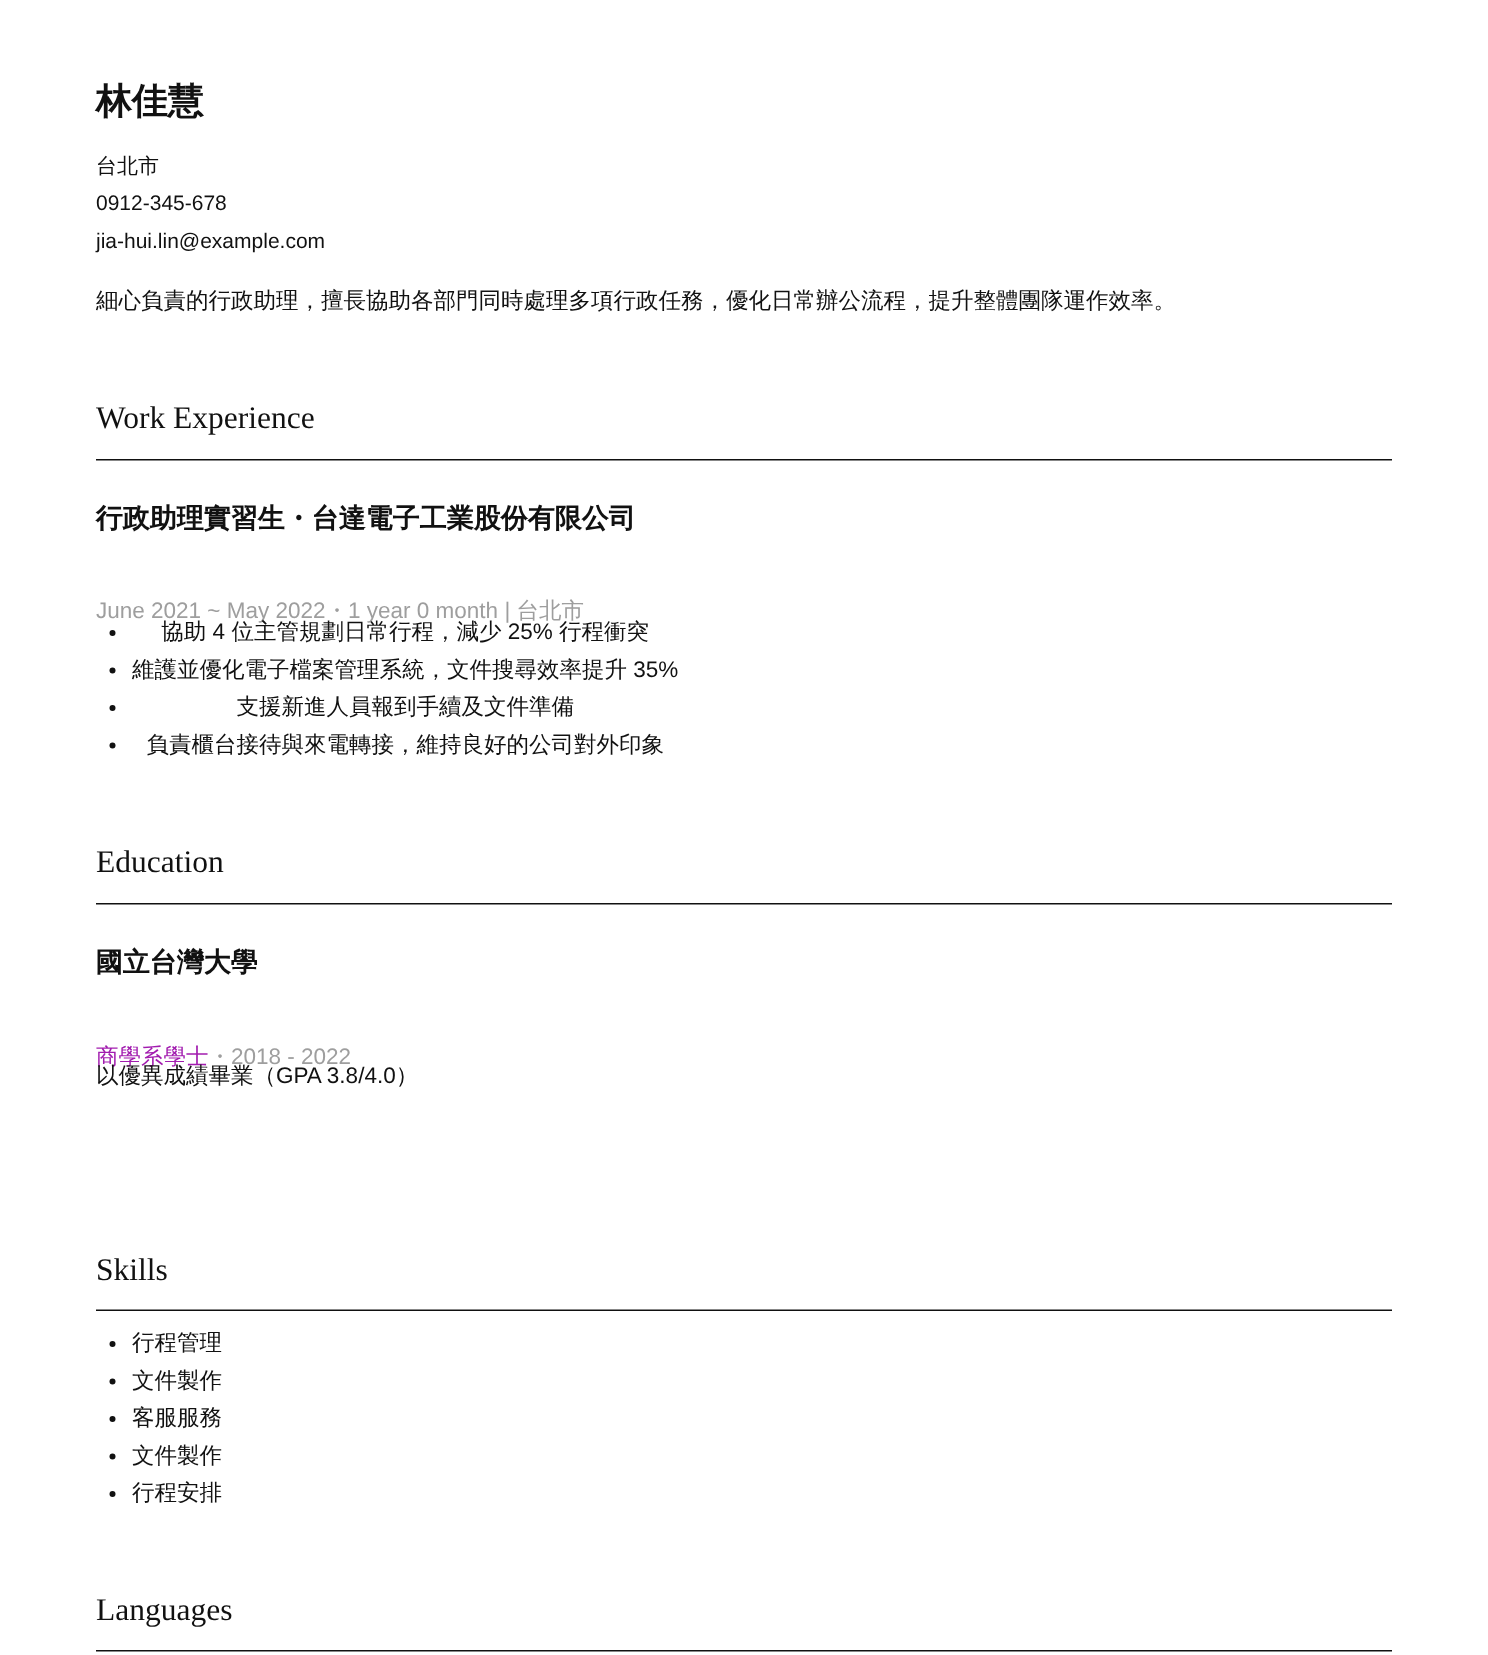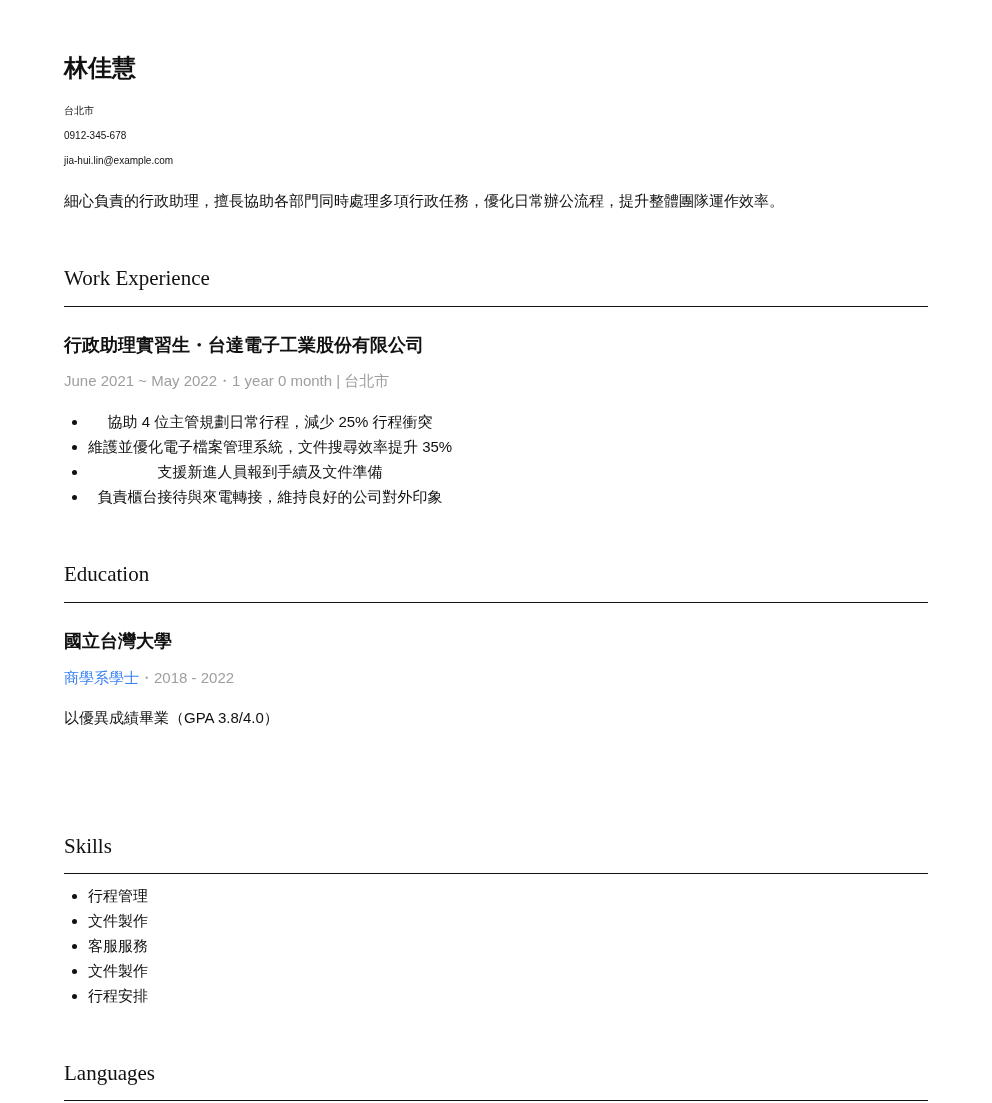--- a/index.html
+++ b/index.html
@@ -3,30 +3,30 @@
 <meta charset="utf-8">
 <style>
   html, body { margin: 0; padding: 0; background: #ffffff; }
   body {
     width: 992px; height: 1103px; overflow: hidden;
     font-family: "Liberation Sans", "DejaVu Sans", sans-serif;
     color: #111111;
   }
   .page { position: relative; padding: 0 64px; }
   .name { position: absolute; left: 64px; top: 52px; font-size: 24px; font-weight: bold; margin: 0; line-height: 32px; }
-  .contact { position: absolute; left: 64px; top: 98px; font-size: 10px; line-height: 25px; }
+  .contact { position: absolute; left: 64px; top: 98px; font-size: 14px; line-height: 25px; }
   .contact div { height: 25px; }
   .summary { position: absolute; left: 64px; top: 188px; font-size: 15px; line-height: 25px; width: 864px; }
 
   .section-title { position: absolute; left: 64px; font-size: 21px; line-height: 28px; font-weight: normal; margin: 0; color: #111; font-family: Liberation Serif, serif; }
   .rule { position: absolute; left: 64px; width: 864px; height: 0; border-top: 1.5px solid #111; }
 
   .entry-title { position: absolute; left: 64px; font-size: 18px; line-height: 26px; margin: 0; font-weight: bold; }
-  .meta { position: absolute; left: 64px; font-size: 15px; line-height: 22px; color: #9e9e9e; }
-  .meta .dark { color: #3b82f6; }
+  .meta { position: absolute; left: 64px; font-size: 15px; line-height: 22px; color: #9e9e9e; margin-top: 27px; }
+  .meta .dark { color: #a21caf; }
 
   ul.bullets { position: absolute; left: 64px; margin: 0; padding: 0 0 0 24px; font-size: 15px; line-height: 25px; }
   ul.bullets li { list-style: disc; text-align: center; }
   .edu-lines { position: absolute; left: 64px; font-size: 15px; line-height: 25px; }
 </style>
 </head>
 <body>
 
 <div class="page">
   <h1 class="name">林佳慧</h1>

